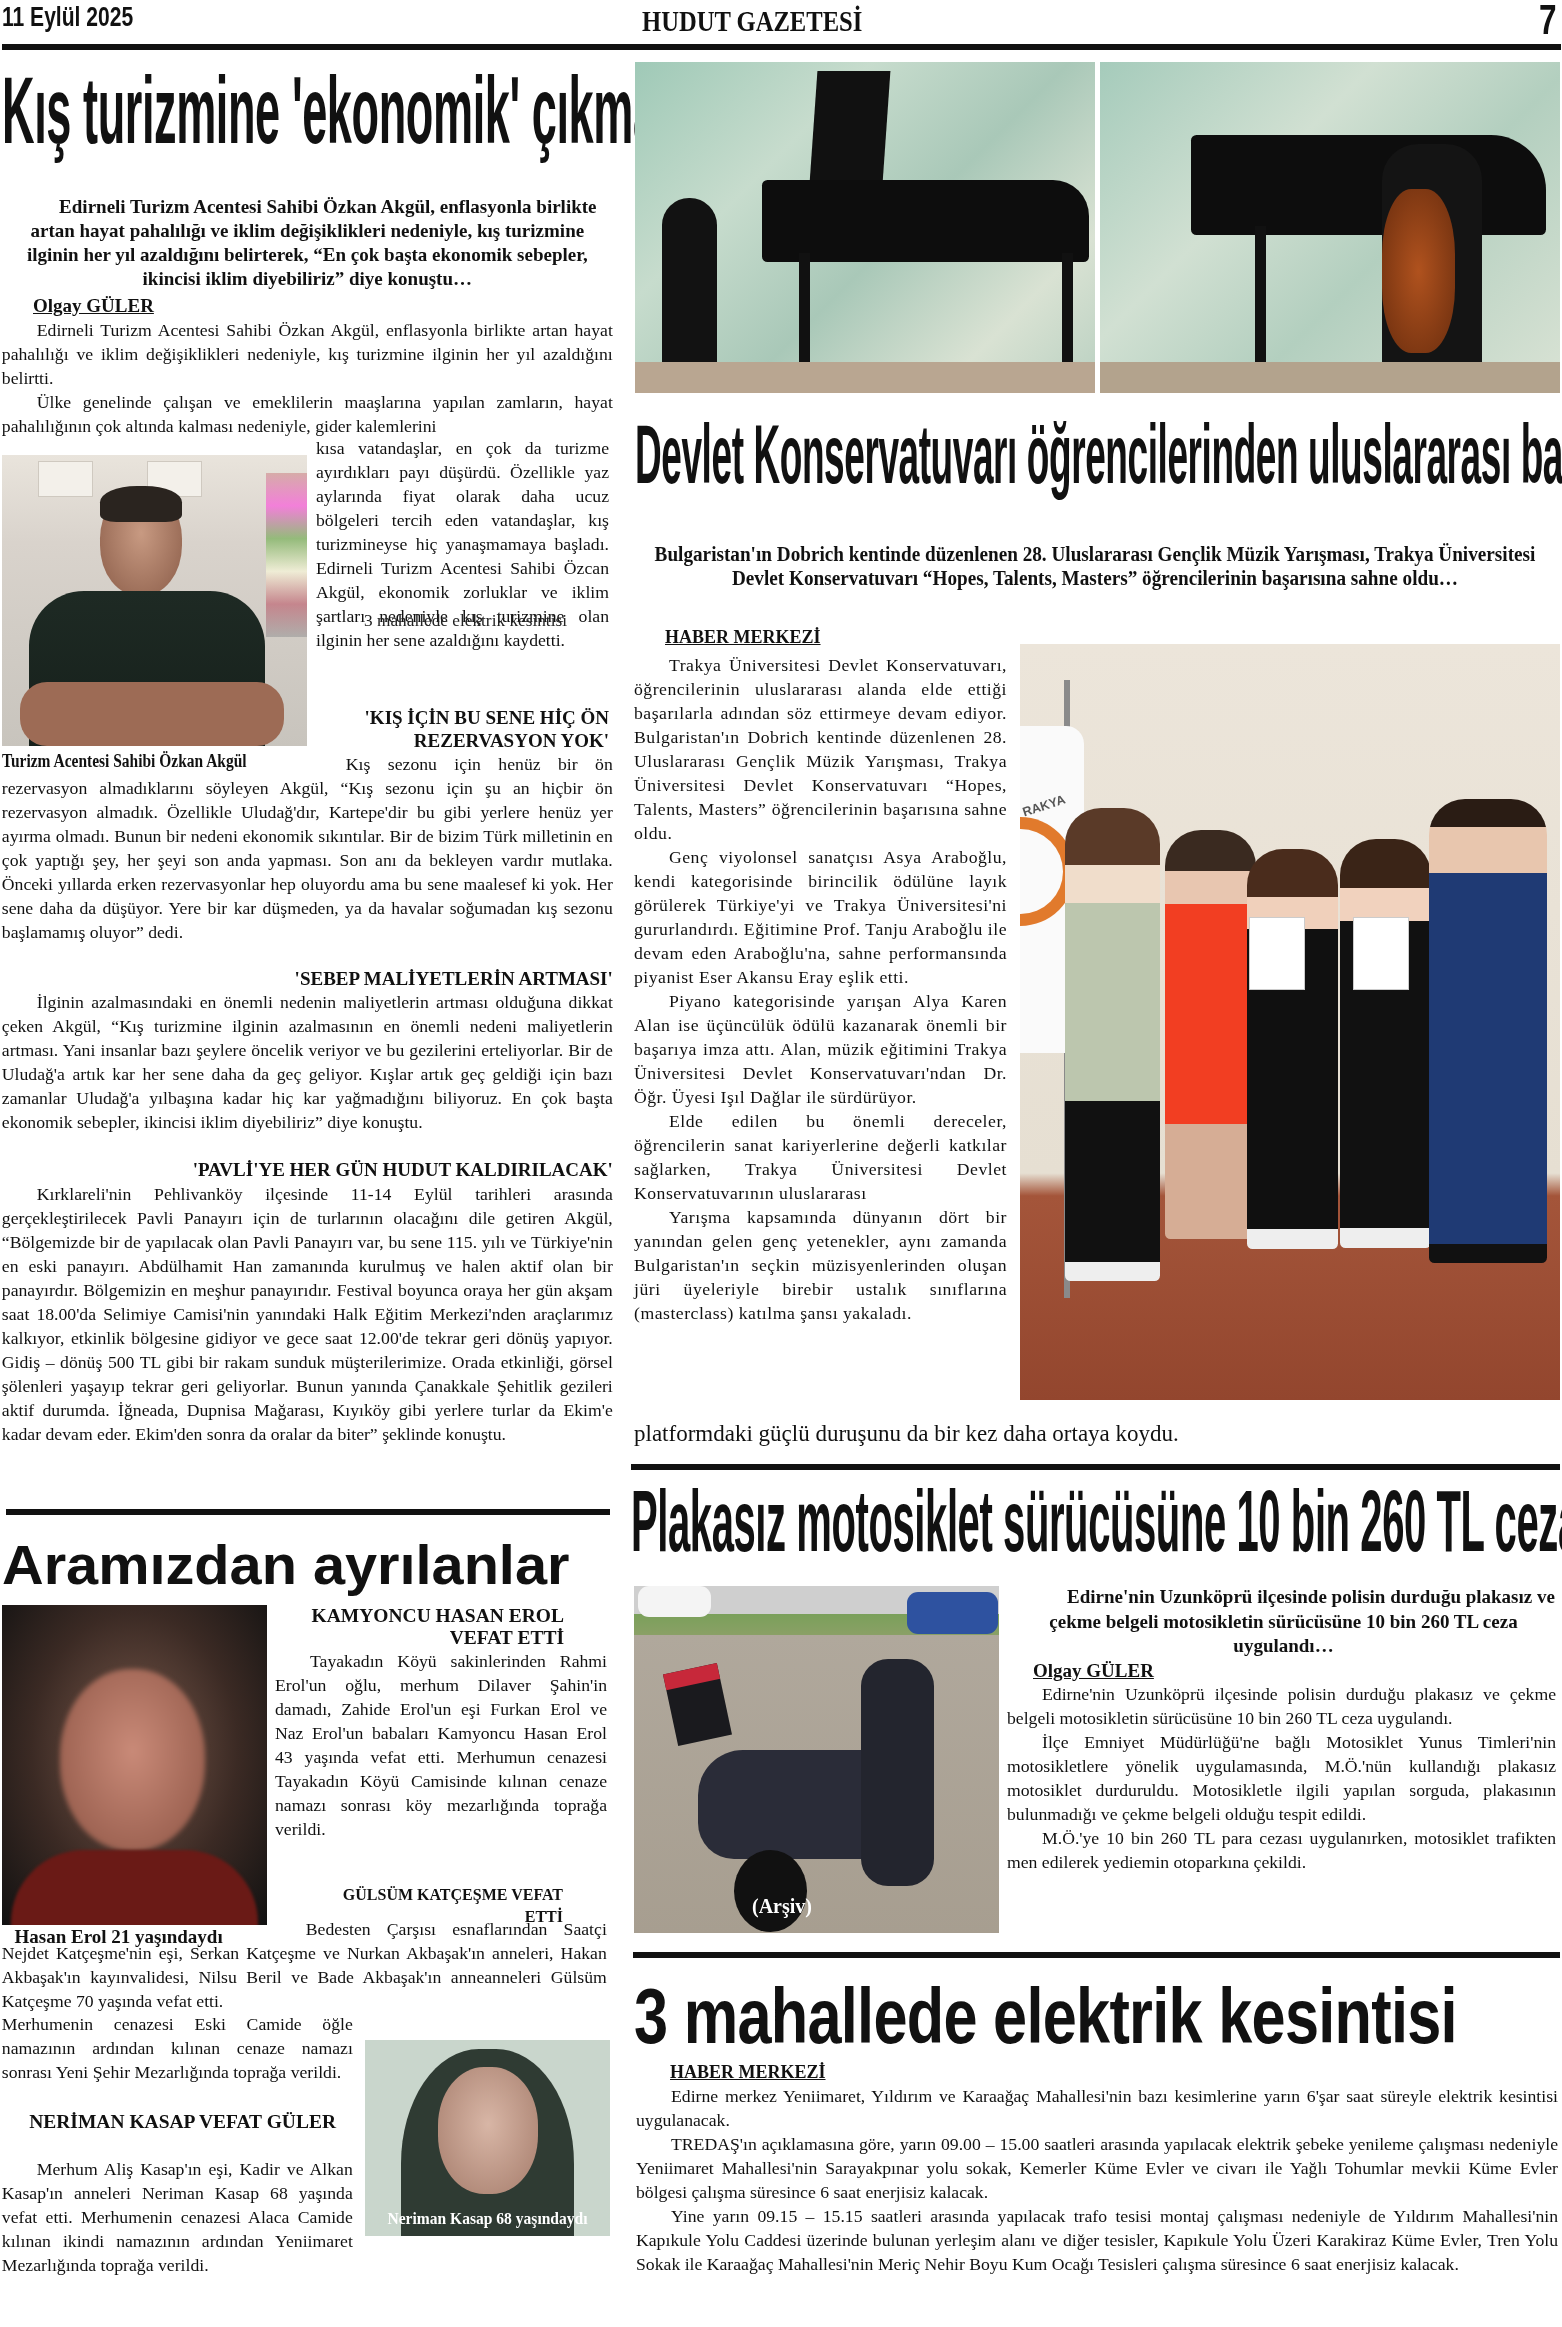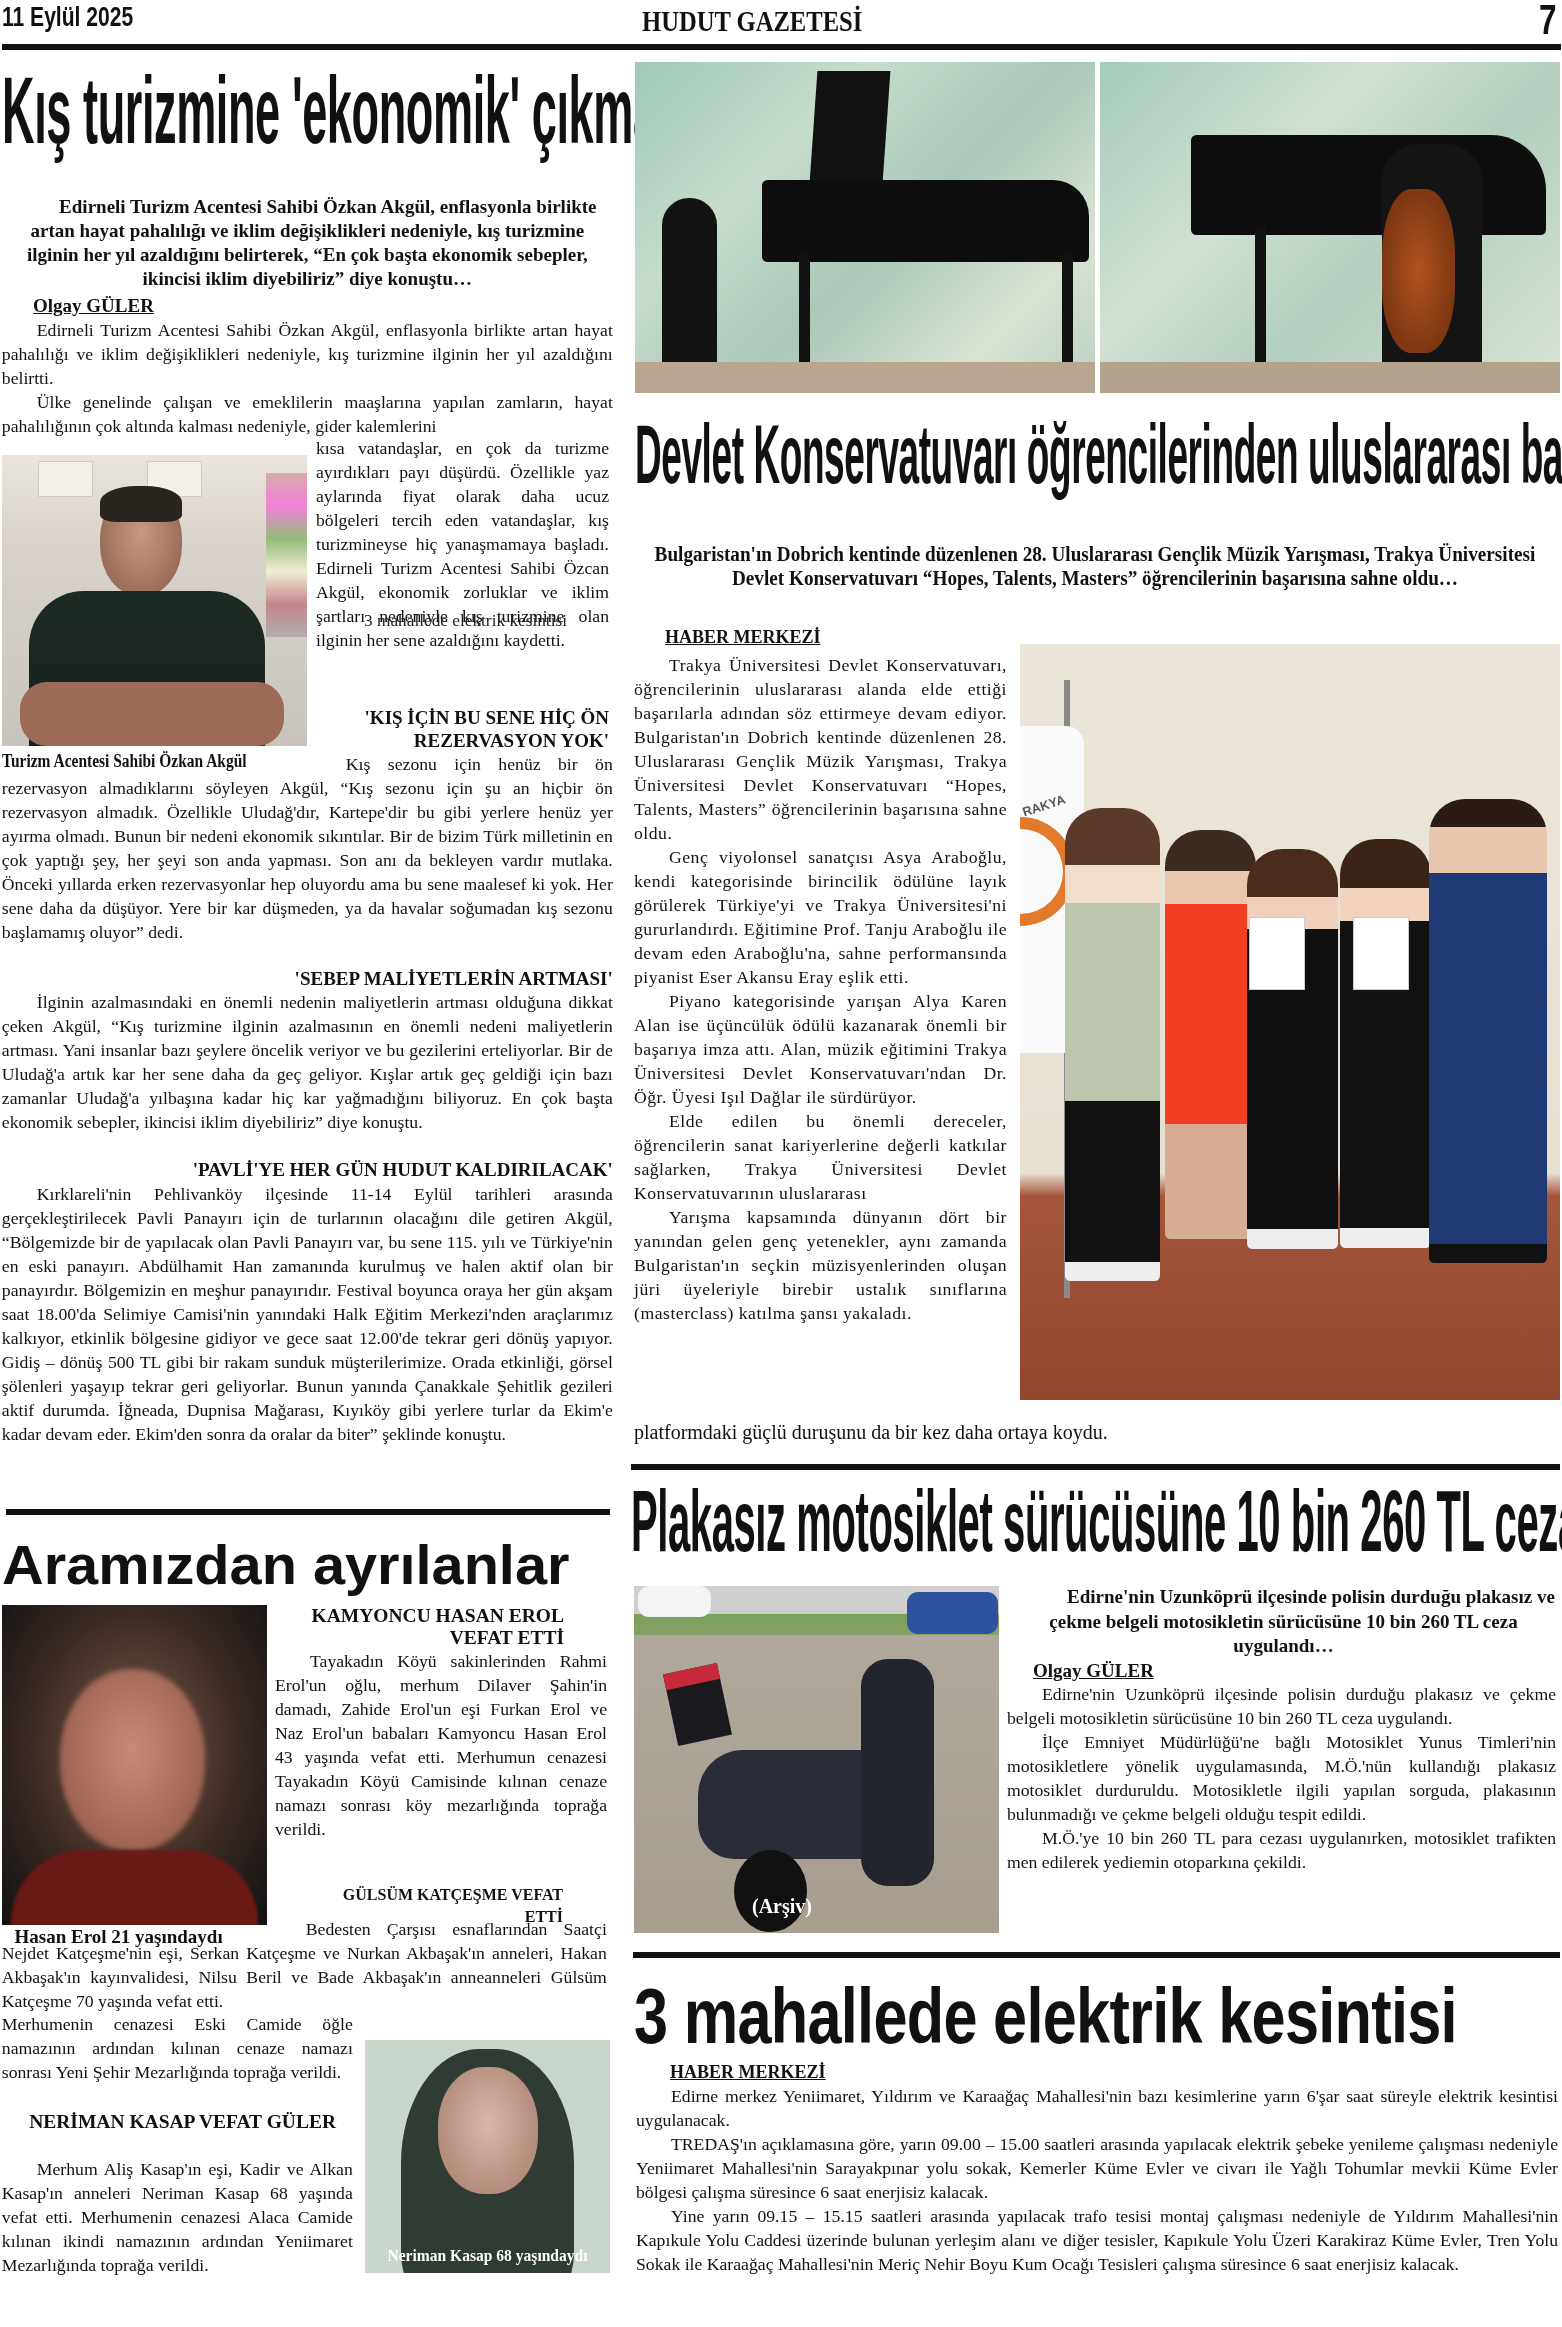--- a/index.html
+++ b/index.html
@@ -91,21 +91,21 @@
 </div>
 <div class="abs body-text" style="left:1.8px;top:2012px;width:351px;">
   <p style="text-indent:0;">Merhumenin cenazesi Eski Camide öğle namazının ardından kılınan cenaze namazı sonrası Yeni Şehir Mezarlığında toprağa verildi.</p>
 </div>
 
 <div class="abs subhead" style="left:18px;top:2111px;width:318px;font-size:19.5px;line-height:22px;">NERİMAN KASAP VEFAT GÜLER</div>
 <div class="abs body-text" style="left:1.8px;top:2157px;width:351px;">
   <p>Merhum Aliş Kasap'ın eşi, Kadir ve Alkan Kasap'ın anneleri Neriman Kasap 68 yaşında vefat etti. Merhumenin cenazesi Alaca Camide kılınan ikindi namazının ardından Yeniimaret Mezarlığında toprağa verildi.</p>
 </div>
 
-<div class="abs photo" style="left:365px;top:2040px;width:245px;height:233px;background:#c9d6cc;">
+<div class="abs photo" style="left:365px;top:2040px;width:245px;height:196px;background:#c9d6cc;">
   <div class="abs" style="left:36px;top:9px;width:173px;height:255px;border-radius:45% 45% 20% 20%;background:#2f3b33;"></div>
   <div class="abs" style="left:73px;top:27px;width:100px;height:127px;border-radius:46%;background:radial-gradient(ellipse at 50% 45%,#d8b6a6,#a57c6b);"></div>
   <div class="abs" style="left:0;bottom:7.3px;width:245px;text-align:center;color:#fff;font-weight:bold;font-size:17.3px;transform:scaleX(0.9);">Neriman Kasap 68 yaşındaydı</div>
 </div>
 
 <div class="abs photo" style="left:635px;top:62px;width:460px;height:331px;background:linear-gradient(135deg,#9fc9b7 0%,#c7dccd 30%,#a9c8b8 55%,#d9e2d3 80%,#b9d0c1 100%);">
   <div class="abs" style="left:177px;top:9px;width:73px;height:155px;background:#111;transform:skewX(-4deg);"></div>
   <div class="abs" style="left:127px;top:118px;width:327px;height:82px;background:#0d0d0d;border-radius:5.5px 36px 5.5px 5.5px;"></div>
   <div class="abs" style="left:164px;top:191px;width:11px;height:127px;background:#111;"></div>
   <div class="abs" style="left:427px;top:191px;width:11px;height:118px;background:#111;"></div>
@@ -128,21 +128,21 @@
 <div class="abs lead" style="left:636px;top:542px;width:918px;font-size:20px;line-height:24px;transform:scaleX(0.96);transform-origin:center top;">Bulgaristan'ın Dobrich kentinde düzenlenen 28. Uluslararası Gençlik Müzik Yarışması, Trakya Üniversitesi Devlet Konservatuvarı “Hopes, Talents, Masters” öğrencilerinin başarısına sahne oldu…</div>
 <div class="abs byline" style="left:665px;top:627px;font-size:18px;">HABER MERKEZİ</div>
 
 <div class="abs body-text" style="left:634px;top:653px;width:373px;letter-spacing:0.5px;">
   <p>Trakya Üniversitesi Devlet Konservatuvarı, öğrencilerinin uluslararası alanda elde ettiği başarılarla adından söz ettirmeye devam ediyor. Bulgaristan'ın Dobrich kentinde düzenlenen 28. Uluslararası Gençlik Müzik Yarışması, Trakya Üniversitesi Devlet Konservatuvarı “Hopes, Talents, Masters” öğrencilerinin başarısına sahne oldu.</p>
   <p>Genç viyolonsel sanatçısı Asya Araboğlu, kendi kategorisinde birincilik ödülüne layık görülerek Türkiye'yi ve Trakya Üniversitesi'ni gururlandırdı. Eğitimine Prof. Tanju Araboğlu ile devam eden Araboğlu'na, sahne performansında piyanist Eser Akansu Eray eşlik etti.</p>
   <p>Piyano kategorisinde yarışan Alya Karen Alan ise üçüncülük ödülü kazanarak önemli bir başarıya imza attı. Alan, müzik eğitimini Trakya Üniversitesi Devlet Konservatuvarı'ndan Dr. Öğr. Üyesi Işıl Dağlar ile sürdürüyor.</p>
   <p>Elde edilen bu önemli dereceler, öğrencilerin sanat kariyerlerine değerli katkılar sağlarken, Trakya Üniversitesi Devlet Konservatuvarının uluslararası</p>
   <p>Yarışma kapsamında dünyanın dört bir yanından gelen genç yetenekler, aynı zamanda Bulgaristan'ın seçkin müzisyenlerinden oluşan jüri üyeleriyle birebir ustalık sınıflarına (masterclass) katılma şansı yakaladı.</p>
 </div>
-<div class="abs" style="left:634px;top:1421px;font-size:20px;white-space:nowrap;">platformdaki güçlü duruşunu da bir kez daha ortaya koydu.</div>
+<div class="abs" style="left:634px;top:1421px;font-size:23px;white-space:nowrap;">platformdaki güçlü duruşunu da bir kez daha ortaya koydu.</div>
 
 <div class="abs photo" style="left:1020px;top:644px;width:540px;height:756px;background:linear-gradient(180deg,#ece5da 0%,#e6dfd2 70%,#a4553a 73%,#93462e 100%);">
   <div class="abs" style="left:44px;top:36px;width:5.5px;height:618px;background:#8a8a8a;"></div>
   <div class="abs" style="left:0;top:82px;width:64px;height:327px;background:#fafafa;border-radius:0 18px 18px 0;"></div>
   <div class="abs" style="left:0;top:173px;width:55px;height:109px;border:12.7px solid #e17a2c;border-left:none;border-radius:0 55px 55px 0;"></div>
   <span class="abs" style="left:1.8px;top:155px;font-family:'Liberation Sans',sans-serif;font-size:12.7px;font-weight:bold;color:#555;transform:rotate(-18deg);">RAKYA</span>
   <div class="abs" style="left:45px;top:164px;width:95px;height:473px;background:linear-gradient(180deg,#5a3a28 0%,#5a3a28 12%,#f0ddcb 12%,#f0ddcb 20%,#bcc6ae 20%,#bcc6ae 62%,#111 62%,#111 96%,#eee 96%);border-radius:36px 36px 5.5px 5.5px;"></div>
   <div class="abs" style="left:145px;top:186px;width:91px;height:409px;background:linear-gradient(180deg,#3a2a20 0%,#3a2a20 10%,#e8c6b0 10%,#e8c6b0 18%,#f23e22 18%,#f23e22 72%,#d6ad95 72%);border-radius:36px 36px 5.5px 5.5px;"></div>
   <div class="abs" style="left:227px;top:205px;width:91px;height:400px;background:linear-gradient(180deg,#4a2c1c 0%,#4a2c1c 12%,#f0d0bb 12%,#f0d0bb 20%,#101010 20%,#101010 95%,#eee 95%);border-radius:36px 36px 5.5px 5.5px;"></div>
   <div class="abs" style="left:229px;top:273px;width:56px;height:73px;background:#fff;border:0.9px solid #ccc;"></div>

